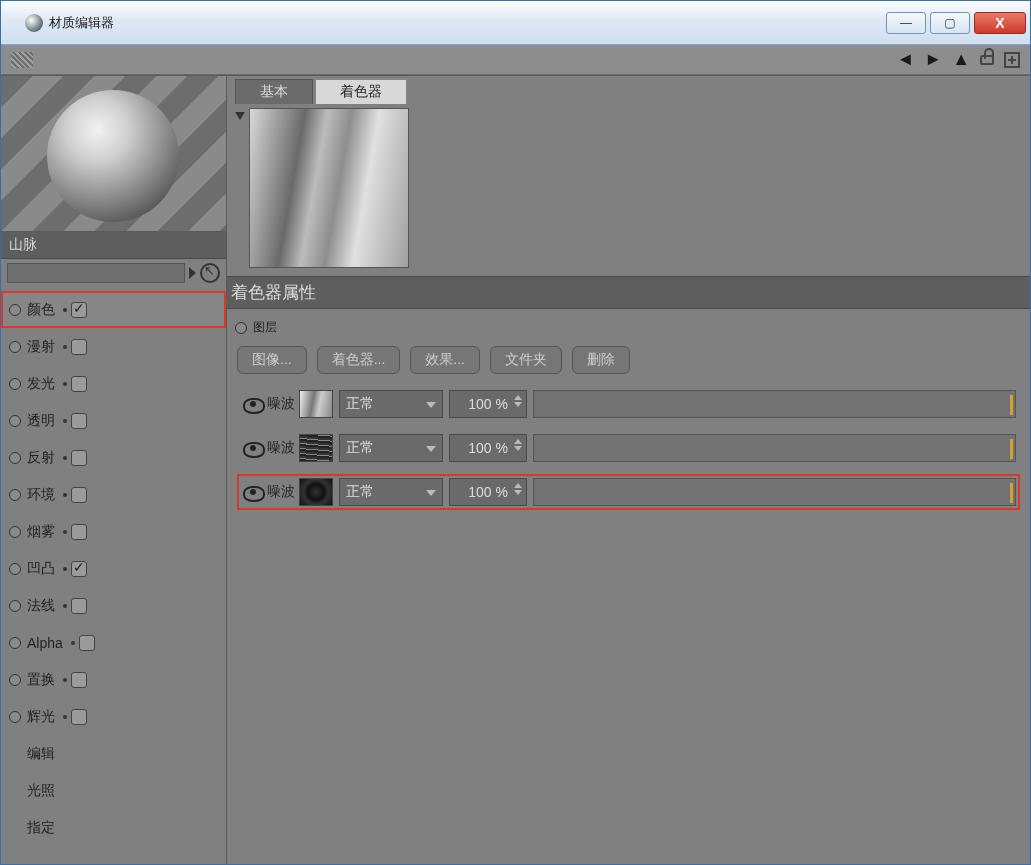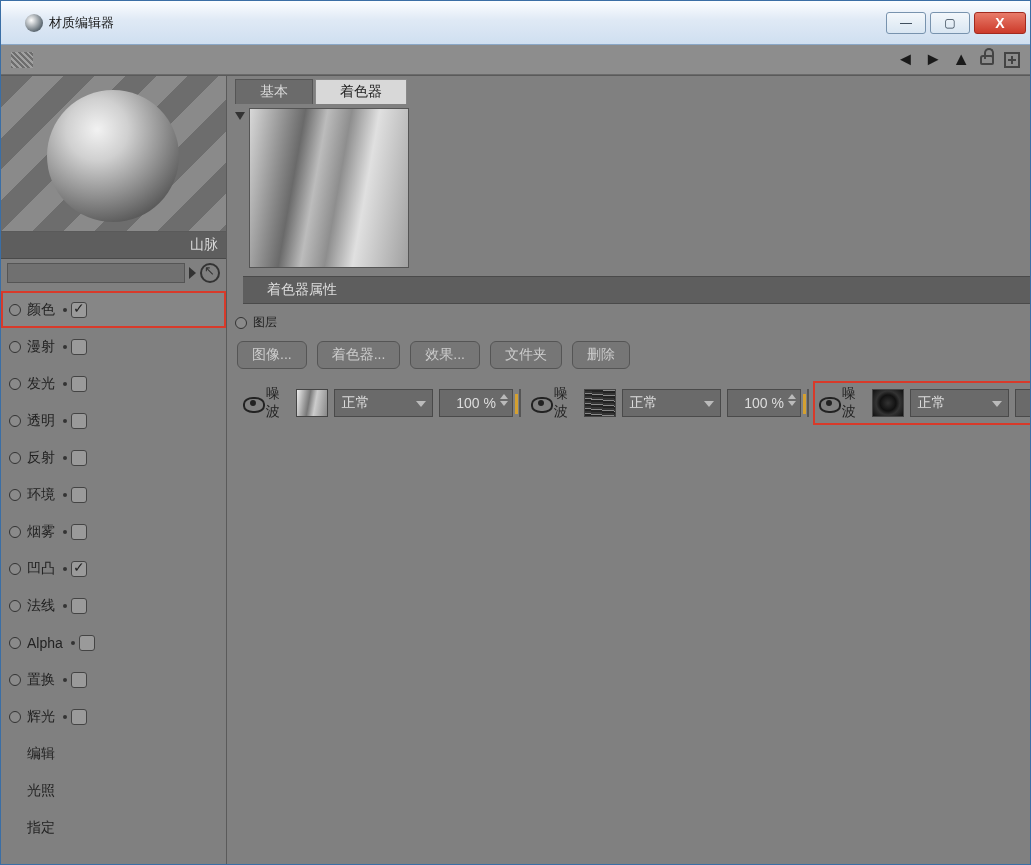--- a/index.html
+++ b/index.html
@@ -17,21 +17,21 @@
   .tool-spacer { flex: 1; }
   .tool-icons { display: flex; align-items: center; gap: 10px; color: #1a1a1a; }
   .tool-icons .ico { font-size: 18px; cursor: pointer; }
   .lock-ico { display: inline-block; width: 14px; border: 2px solid #444; border-radius: 3px 3px 2px 2px; height: 10px; position: relative; }
   .lock-ico::before { content: ""; position: absolute; top: -9px; left: 2px; width: 6px; height: 9px; border: 2px solid #444; border-bottom: none; border-radius: 6px 6px 0 0; }
   .plus-ico { display: inline-block; width: 16px; height: 16px; border: 2px solid #444; position: relative; }
   .plus-ico::before, .plus-ico::after { content: ""; position: absolute; background: #444; }
   .plus-ico::before { left: 5px; top: 2px; width: 2px; height: 8px; }
   .plus-ico::after { left: 2px; top: 5px; width: 8px; height: 2px; }
   .body { flex: 1; display: flex; background: #808080; border-top: 1px solid #5a5a5a; overflow: hidden; }
-  .sidebar { width: 226px; border-right: 1px solid #5a5a5a; display: flex; flex-direction: column; text-align: right; }
+  .sidebar { width: 226px; border-right: 1px solid #5a5a5a; display: flex; flex-direction: column; }
   .preview { width: 100%; height: 156px; background: repeating-linear-gradient(135deg,#6d6d6d 0 22px,#8a8a8a 22px 44px); position: relative; border-bottom: 1px solid #5a5a5a; }
   .sphere { position: absolute; left: 46px; top: 14px; width: 132px; height: 132px; border-radius: 50%; background: radial-gradient(circle at 38% 30%, #f2f2f2 0%, #d0d0d0 25%, #8e8e8e 55%, #4a4a4a 85%); }
   .mat-name { background: #5e5e5e; color: #d8d8d8; font-size: 14px; padding: 4px 8px; border-bottom: 1px solid #4a4a4a; }
   .mat-picker { display: flex; align-items: center; padding: 4px 6px 6px 6px; gap: 4px; }
   .mat-picker .slot { flex: 1; height: 20px; background: #707070; border: 1px solid #555; }
   .mat-picker .tri { width: 0; height: 0; border-top: 6px solid transparent; border-bottom: 6px solid transparent; border-left: 7px solid #333; cursor: pointer; }
   .mat-picker .arrow-circ { width: 20px; height: 20px; border: 2px solid #333; border-radius: 50%; position: relative; cursor: pointer; }
   .mat-picker .arrow-circ::after { content: "↖"; position: absolute; left: 2px; top: -2px; font-size: 13px; color: #333; }
   .channels { display: flex; flex-direction: column; padding: 2px 0; }
   .ch-row { display: flex; align-items: center; height: 37px; padding: 0 6px; font-size: 14px; color: #222; border: 2px solid transparent; }
@@ -42,26 +42,26 @@
   .ch-check { width: 16px; height: 16px; border: 1px solid #444; border-radius: 3px; background: #9a9a9a; position: relative; cursor: pointer; }
   .ch-check.on::after { content: "✓"; position: absolute; left: 1px; top: -3px; font-size: 14px; color: #222; }
   .ch-spacer { flex: 1; }
   .main { flex: 1; display: flex; flex-direction: column; overflow: hidden; }
   .tabs { display: flex; align-items: flex-end; height: 28px; background: #808080; padding-left: 8px; }
   .tab { padding: 3px 24px; font-size: 14px; background: #6b6b6b; color: #ddd; border: 1px solid #555; border-bottom: none; margin-right: 2px; cursor: pointer; }
   .tab.active { background: #d8d8d8; color: #222; border-color: #888; }
   .shader-prev-row { display: flex; padding: 4px 8px 8px 8px; gap: 4px; }
   .collapse-tri { width: 0; height: 0; border-left: 5px solid transparent; border-right: 5px solid transparent; border-top: 8px solid #333; margin-top: 4px; cursor: pointer; }
   .shader-prev { width: 160px; height: 160px; background: linear-gradient(100deg,#d8d8d8 0%, #6a6a6a 30%, #bcbcbc 42%, #8e8e8e 55%, #e0e0e0 70%, #a0a0a0 100%); border: 1px solid #555; }
-  .sect-head { background: #5e5e5e; color: #ddd; font-size: 14px; padding: 4px 24px; border-top: 1px solid #4a4a4a; border-bottom: 1px solid #4a4a4a; margin-left: 16px; }
+  .sect-head { background: #5e5e5e; color: #ddd; font-size: 17px; padding: 4px 4px; border-top: 1px solid #4a4a4a; border-bottom: 1px solid #4a4a4a; }
   .layers-area { padding: 6px 10px 10px 10px; display: flex; flex-direction: column; gap: 6px; }
   .section-label { display: flex; align-items: center; font-size: 12px; color: #222; margin: 4px 0 4px -2px; }
   .btn-row { display: flex; gap: 10px; margin-bottom: 6px; }
   .pill-btn { padding: 4px 14px; font-size: 14px; color: #ccc; background: #767676; border: 1px solid #555; border-radius: 6px; cursor: pointer; }
-  .layers { display: flex; flex-direction: row; }
+  .layers { display: flex; flex-direction: column; gap: 8px; }
   .layer { display: flex; align-items: center; border: 2px solid transparent; padding: 2px; }
   .layer.highlight { border: 2px solid #d83a2a; }
   .eye { width: 22px; height: 16px; position: relative; margin-right: 4px; cursor: pointer; }
   .eye::before { content: ""; position: absolute; left: 2px; top: 2px; width: 18px; height: 12px; border: 2px solid #222; border-radius: 10px / 7px; }
   .eye::after { content: ""; position: absolute; left: 9px; top: 5px; width: 6px; height: 6px; border-radius: 50%; background: #222; }
   .lname { font-size: 14px; color: #222; margin-right: 4px; }
   .thumb { width: 34px; height: 28px; border: 1px solid #444; margin-right: 6px; }
   .thumb.t1 { background: linear-gradient(100deg,#eee,#777 40%,#ccc 60%,#888); }
   .thumb.t2 { background: repeating-linear-gradient(5deg,#222 0 2px,#888 2px 3px,#333 3px 5px); }
   .thumb.t3 { background: radial-gradient(circle,#333,#111 40%,#333 60%,#111); }

